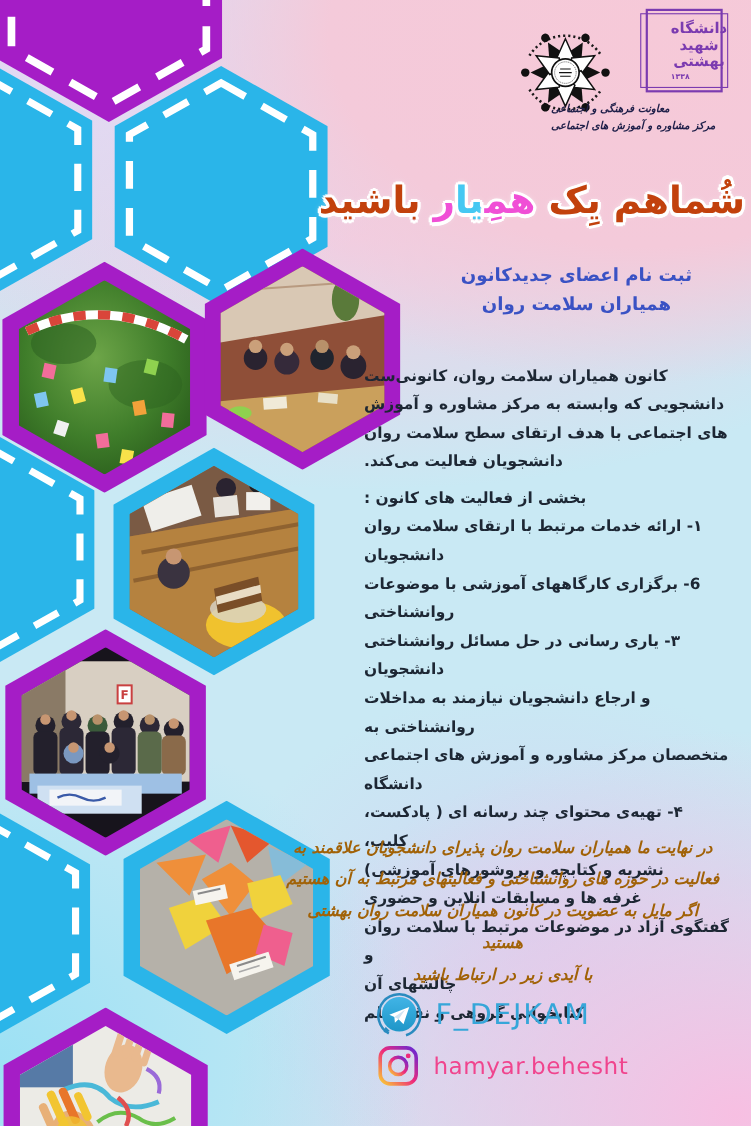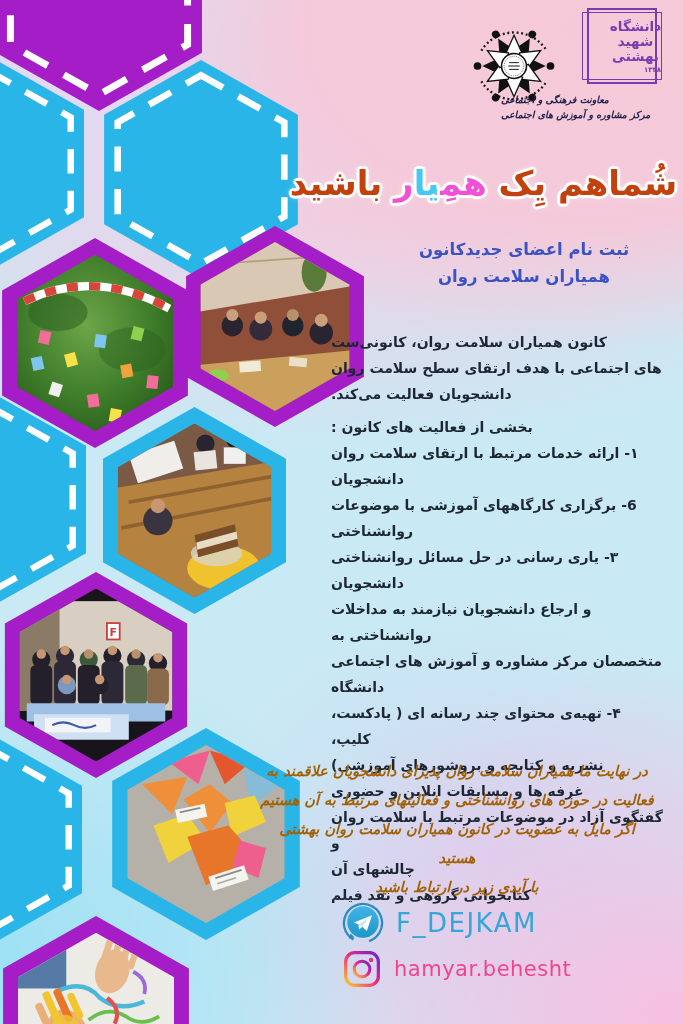--- a/index.html
+++ b/index.html
@@ -31,21 +31,21 @@
   .outro{position:absolute;left:260px;width:394px;top:757px;z-index:4;direction:rtl;text-align:center;
     color:#a16207;font-size:14.5px;font-weight:bold;font-style:italic;line-height:29px;}
   .social{position:absolute;left:342px;top:900px;z-index:4;}
   .social-row{display:flex;align-items:center;gap:12px;height:46px;}
   .social-row svg{display:block;}
   .tg-handle{color:#36a6d9;font-size:26px;letter-spacing:1.5px;}
   .ig-handle{color:#f0458e;font-size:21px;letter-spacing:.5px;}
   .uni-logo{position:absolute;left:587px;top:8px;width:70px;height:76px;border:2.5px solid #7b3bb0;
     box-sizing:border-box;display:flex;align-items:center;justify-content:center;z-index:3;}
   .uni-logo-inner{border:1.2px solid #7b3bb0;width:60px;height:66px;display:flex;flex-direction:column;
-    align-items:flex-start;justify-content:center;color:#7b3bb0;font-weight:bold;direction:rtl;padding-left:27px;}
+    align-items:flex-end;justify-content:center;color:#7b3bb0;font-weight:bold;direction:rtl;padding-left:27px;}
   .uni-logo-inner .nm{font-size:13.5px;line-height:15px;text-align:center;}
   .uni-logo-inner .yr{font-size:7px;margin-top:2px;letter-spacing:1px;}
   .dept{position:absolute;right:12px;top:92px;width:170px;z-index:3;direction:rtl;text-align:left;
     color:#20204a;font-size:9.5px;font-weight:bold;font-style:italic;line-height:15px;}
 </style>
 </head>
 <body>
 
 <div class="poster">
   <div class="bg"></div>
@@ -369,20 +369,21 @@
   </div>
 
   <div class="subtitle">
       <div>ثبت نام اعضای جدیدکانون</div>
       <div>همیاران سلامت روان</div>
     </div>
 
   <div class="bodytext">
     <div>
         <div>کانون همیاران سلامت روان، کانونی‌ست</div>
+        <div>دانشجویی که وابسته به مرکز مشاوره و آموزش</div>
         <div>های اجتماعی با هدف ارتقای سطح سلامت روان</div>
         <div>دانشجویان فعالیت می‌کند.</div>
       </div>
     <div class="heading">بخشی از فعالیت های کانون :</div>
     <div>
         <div>۱- ارائه خدمات مرتبط با ارتقای سلامت روان دانشجویان</div>
         <div>6- برگزاری کارگاههای آموزشی با موضوعات روانشناختی</div>
         <div>۳- یاری رسانی در حل مسائل روانشناختی دانشجویان</div>
         <div>و ارجاع دانشجویان نیازمند به مداخلات روانشناختی به</div>
         <div>متخصصان مرکز مشاوره و آموزش های اجتماعی دانشگاه</div>

